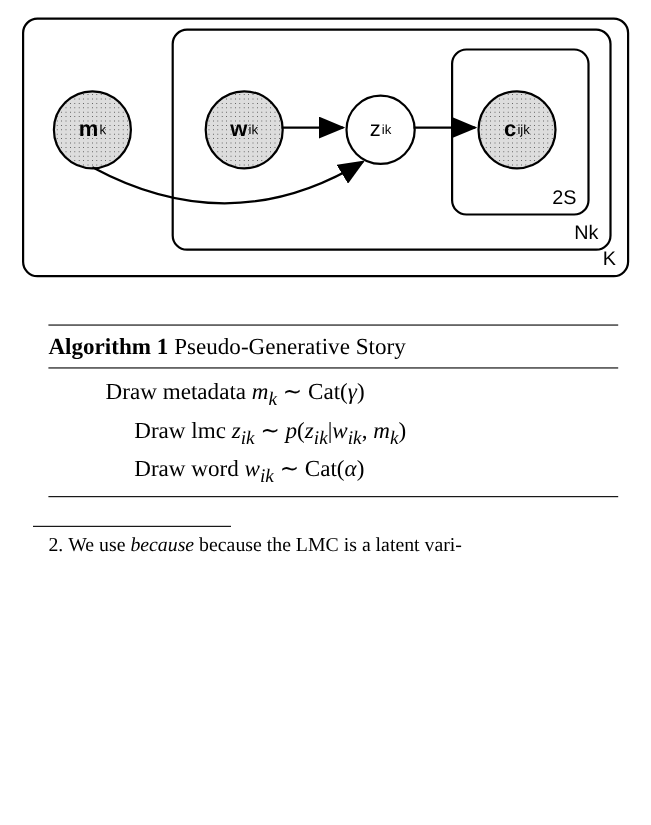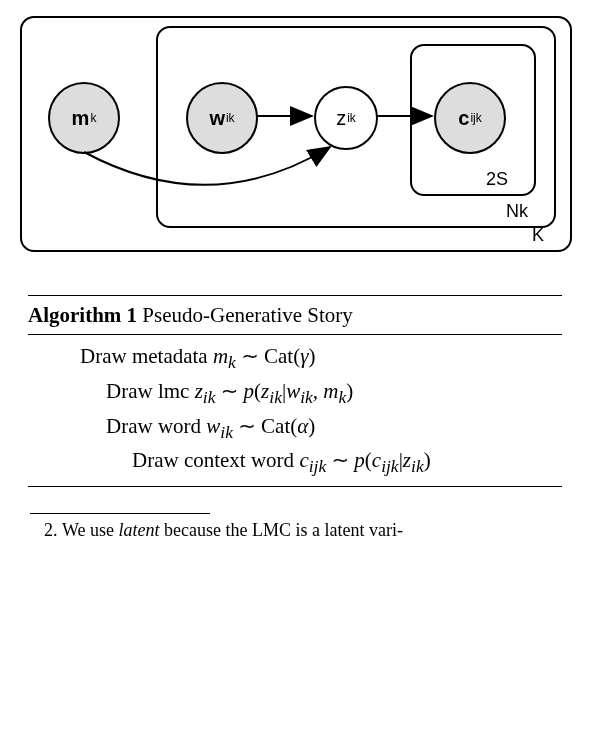--- a/index.html
+++ b/index.html
@@ -23,21 +23,21 @@
     margin: 0 auto 40px auto;
   }
   .plate {
     position: absolute;
     border: 2px solid #000;
     border-radius: 14px;
     background: transparent;
   }
   .plate-label {
     position: absolute;
-    right: 26px;
+    right: 10px;
     bottom: 4px;
     font-size: 18px;
     font-family: Arial, sans-serif;
   }
   .node {
     position: absolute;
     border: 2px solid #000;
     border-radius: 50%;
     width: 68px;
     height: 68px;
@@ -58,21 +58,21 @@
     vertical-align: sub;
     margin-left: 1px;
   }
   svg.arrows {
     position: absolute;
     left: 0; top: 0;
     width: 100%; height: 100%;
     pointer-events: none;
   }
   .algo {
-    margin: 30px 10px 0 8px;
+    margin: 30px 10px 0 24px;
     font-size: 21px;
     line-height: 1.45;
   }
   .algo-rule {
     border: none;
     border-top: 1.6px solid #000;
     margin: 2px 0;
   }
   .algo-rule.thin {
     border-top: 1px solid #000;
@@ -164,23 +164,22 @@
   <div class="algo">
     <hr class="algo-rule">
     <div class="algo-title">
       <b><span>Algorithm 1</span></b>&nbsp;<span>Pseudo-Generative Story</span>
     </div>
     <hr class="algo-rule thin">
     <div class="algo-body">
       <span class="ind2">Draw metadata <i>m<sub>k</sub></i> ∼ Cat(<i>γ</i>)</span>
       <span class="ind3">Draw lmc <i>z<sub>ik</sub></i> ∼ <i>p</i>(<i>z<sub>ik</sub></i>|<i>w<sub>ik</sub></i>, <i>m<sub>k</sub></i>)</span>
       <span class="ind3">Draw word <i>w<sub>ik</sub></i> ∼ Cat(<i>α</i>)</span>
-      <span class="ind4">Draw context word <i>c<sub>ijk</sub></i> ∼ <i>p</i>(<i>c<sub>ijk</sub></i>|<i>z<sub>ik</sub></i>)</span>
     </div>
     <hr class="algo-rule">
   </div>
 
   <hr class="footrule">
   <p class="footnote">
-    <span>2.</span>&nbsp;<span>We use </span><i>latent</i><span> because the LMC is a latent vari-</span><br>
+    <span>2.</span>&nbsp;<span>We use </span><i>because</i><span> because the LMC is a latent vari-</span><br>
   </p>
 
 </div>
 
 </body></html>

